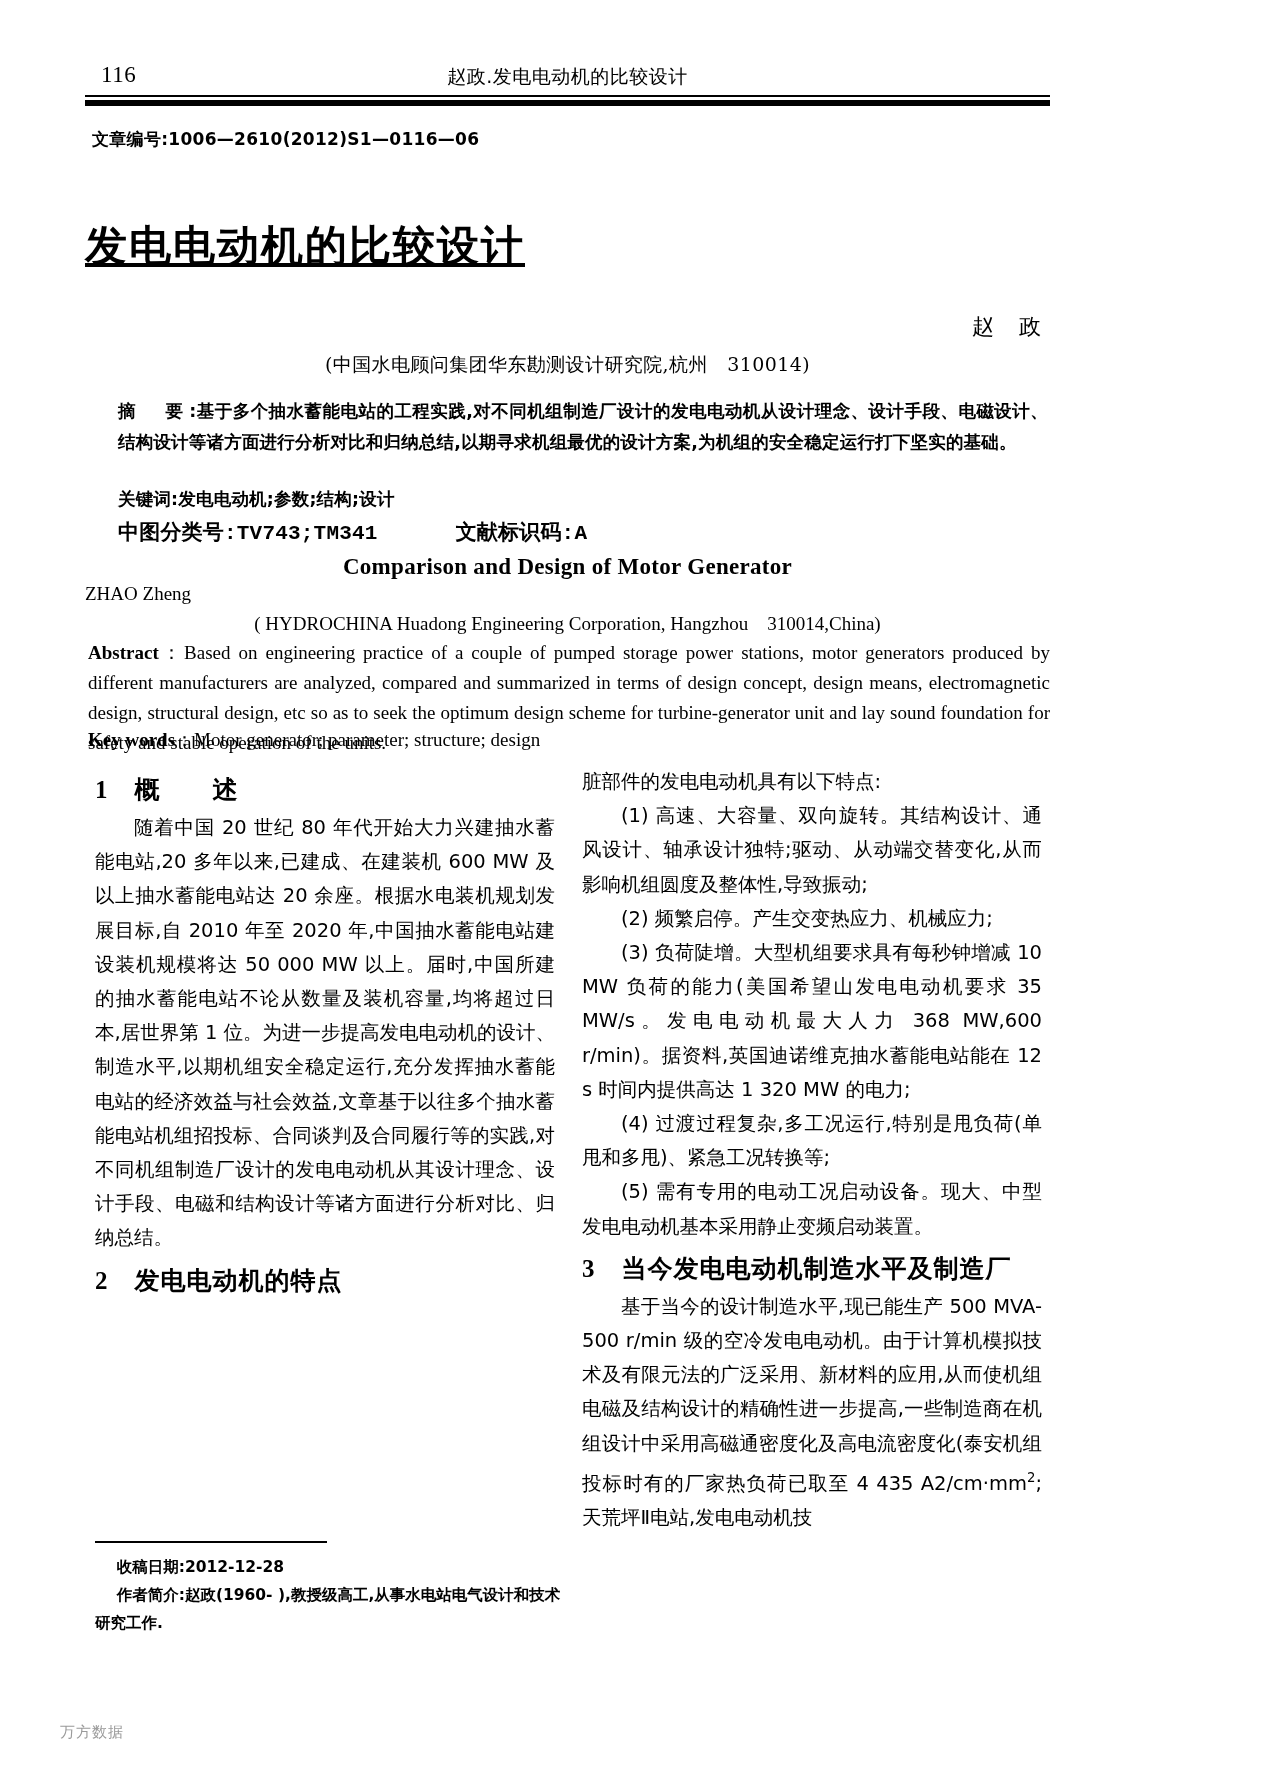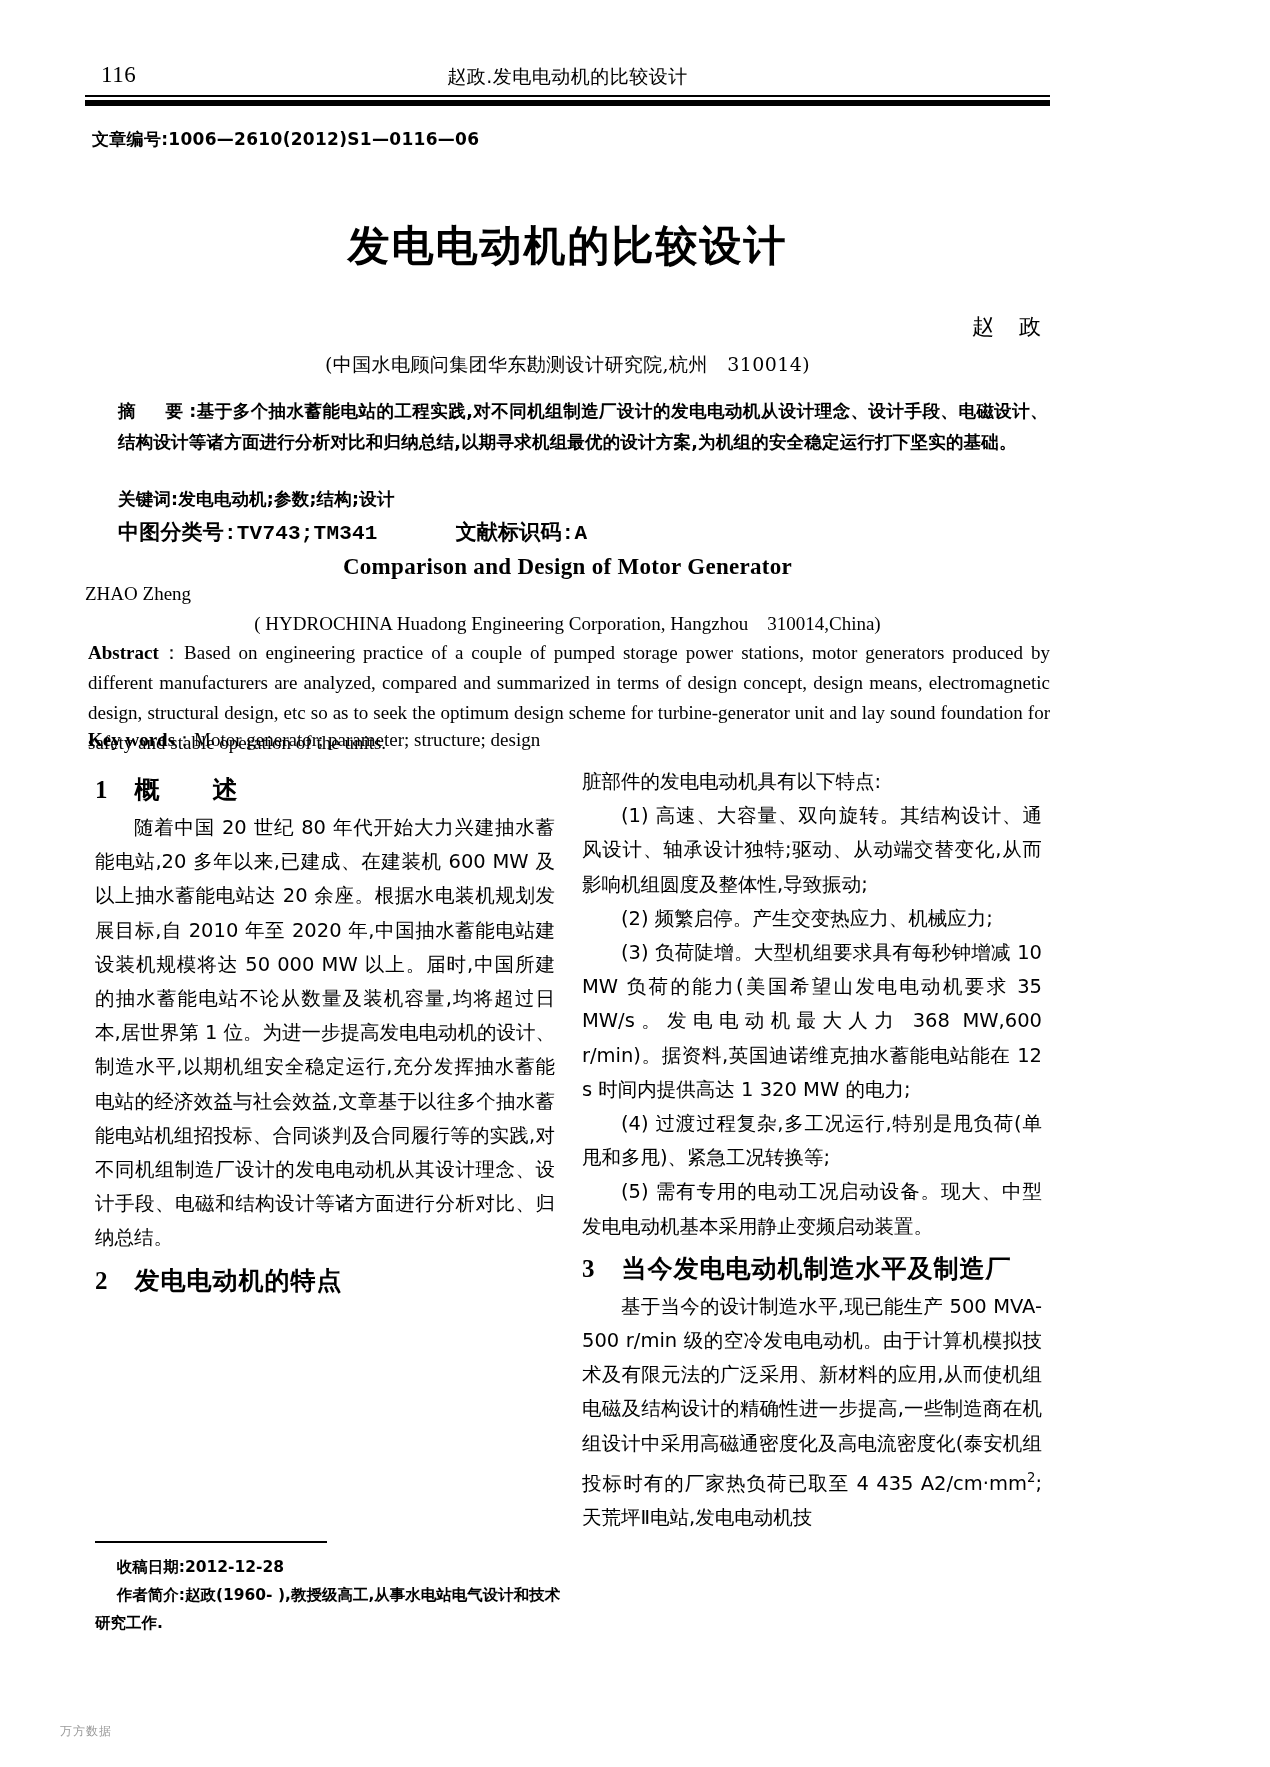--- a/index.html
+++ b/index.html
@@ -75,25 +75,26 @@
     font-size: 17px;
     letter-spacing: 0.3px;
   }
 
   
   .doc-title {
     position: absolute;
     left: 85px;
     top: 218px;
     width: 965px;
-    text-align: center;
+    text-align: left;
     font-family: "DejaVu Sans", sans-serif;
     font-weight: bold;
     font-size: 42px;
     letter-spacing: 2px;
+    text-decoration: underline;
   }
   .authors-cn {
     position: absolute;
     left: 85px;
     top: 312px;
     width: 965px;
     text-align: right;
     font-family: "DejaVu Serif", serif;
     font-size: 22px;
     letter-spacing: 9px;
@@ -241,21 +242,21 @@
     line-height: 28px;
   }
   .footnote .ind { text-indent: 1.4em; display: block; }
 
   
   .watermark {
     position: absolute;
     left: 60px;
     top: 1723px;
     font-family: "DejaVu Sans", sans-serif;
-    font-size: 12px;
+    font-size: 15px;
     color: #9a9a9a;
     letter-spacing: 1px;
   }
   sup { font-size: 0.68em; vertical-align: super; }
 </style>
 </head>
 <body>
 
 <div class="page">
 

